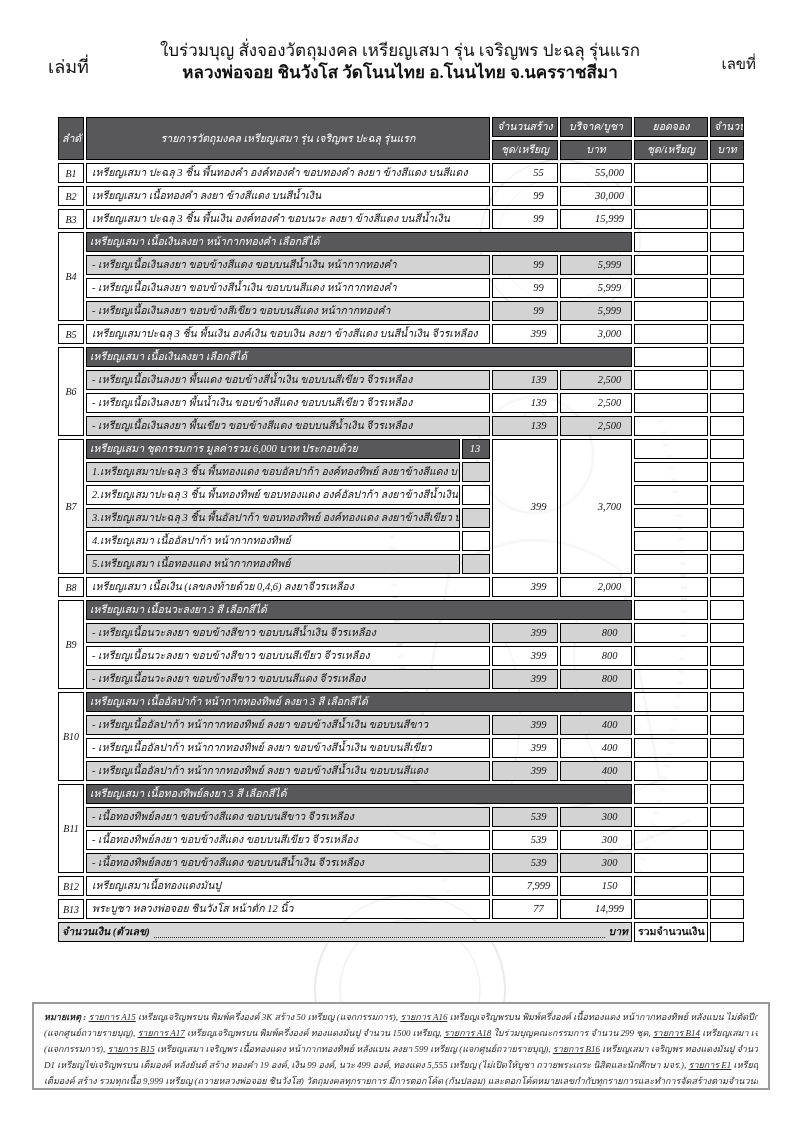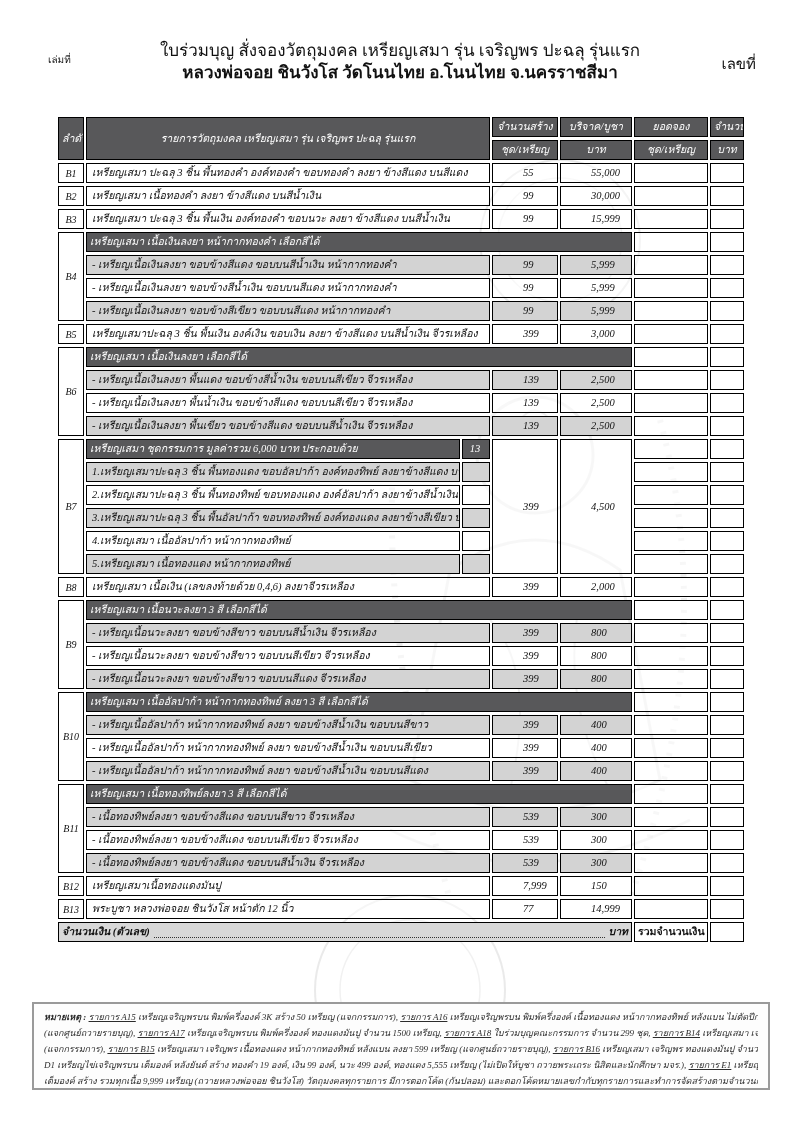--- a/index.html
+++ b/index.html
@@ -1,40 +1,40 @@
 <!DOCTYPE html>
 <html><head>
 <meta charset="utf-8">
 <style>
   html,body{margin:0;padding:0;background:#e8e8e8;}
   .page{position:relative;width:800px;height:1132px;margin:0 auto;background:#fff;
         font-family:"Liberation Serif", serif;color:#111;overflow:hidden;}
   
   .doc-header{position:absolute;top:40px;left:42px;right:42px;height:60px;}
-  .book-no{position:absolute;left:6px;top:12px;font-size:10px;}
+  .book-no{position:absolute;left:6px;top:12px;font-size:18px;}
   .doc-no{position:absolute;right:2px;top:12px;font-size:15px;}
   .titles{text-align:center;}
   .title1{font-size:17px;font-weight:normal;line-height:22px;}
   .title2{font-size:17px;font-weight:bold;line-height:22px;text-align:center;}
   
   .wm{position:absolute;pointer-events:none;}
   
   table.order{position:absolute;left:56px;top:114px;width:690px;
               border-collapse:separate;border-spacing:2px 3px;table-layout:fixed;
               font-style:italic;}
   table.order th,table.order td{border:1px solid #000;font-weight:normal;
               font-size:10.5px;line-height:1.1;padding:1px 3px;height:16px;
               overflow:hidden;white-space:nowrap;background:rgba(255,255,255,.55);}
   th.dark,td.dark{background:#58585a !important;color:#fff;text-align:center;}
   td.dark{text-align:left;padding-left:6px;}
   td.dark.qty{text-align:center;padding-left:1px;}
   thead th{font-size:9.5px;}
   tbody td.id{text-align:center;font-size:10px;}
   tbody td.desc{text-align:left;padding-left:5px;}
-  tbody td.num{text-align:left;padding-left:30px;}
+  tbody td.num{text-align:center;padding-left:30px;}
   tbody tr.shade td.desc,tbody tr.shade td.num,tbody tr.shade td.qty{background:#d3d3d3;}
   td.blank{background:rgba(255,255,255,.4);}
   td.tall{vertical-align:middle;background:rgba(234,234,234,.55);}
   tfoot td.total-bar{background:#d8d8d8;text-align:left;font-weight:bold;}
   .total-bar-inner{display:flex;align-items:flex-end;gap:4px;}
   .total-bar-inner .leader{flex:1;border-bottom:1px dotted #333;height:11px;}
   tfoot td.total-label{font-weight:bold;font-style:normal;text-align:center;font-size:10.5px;}
   
   .sig{position:absolute;left:42px;right:42px;top:938px;font-size:16px;}
   .sig-row{display:flex;margin-bottom:14px;}
@@ -198,21 +198,21 @@
           <td class="num">139</td>
           <td class="num">2,500</td>
           <td class="blank"></td>
           <td class="blank"></td>
         </tr>
         <tr class="group-head">
           <td class="id" rowspan="6">B7</td>
           <td class="dark">เหรียญเสมา ชุดกรรมการ มูลค่ารวม 6,000 บาท  ประกอบด้วย</td>
           <td class="dark qty">13</td>
           <td class="num tall" rowspan="6">399</td>
-          <td class="num tall" rowspan="6">4,500</td>
+          <td class="num tall" rowspan="6">3,700</td>
           <td class="blank"></td>
           <td class="blank"></td>
         </tr>
         <tr class="sub-row shade">
           <td class="desc">1.เหรียญเสมาปะฉลุ 3 ชิ้น พื้นทองแดง ขอบอัลปาก้า องค์ทองทิพย์  ลงยาข้างสีแดง บนสีน้ำเงิน จีวรสีเหลือง</td>
           <td class="num qty">1</td>
           <td class="blank"></td>
           <td class="blank"></td>
         </tr>
         <tr class="sub-row">

